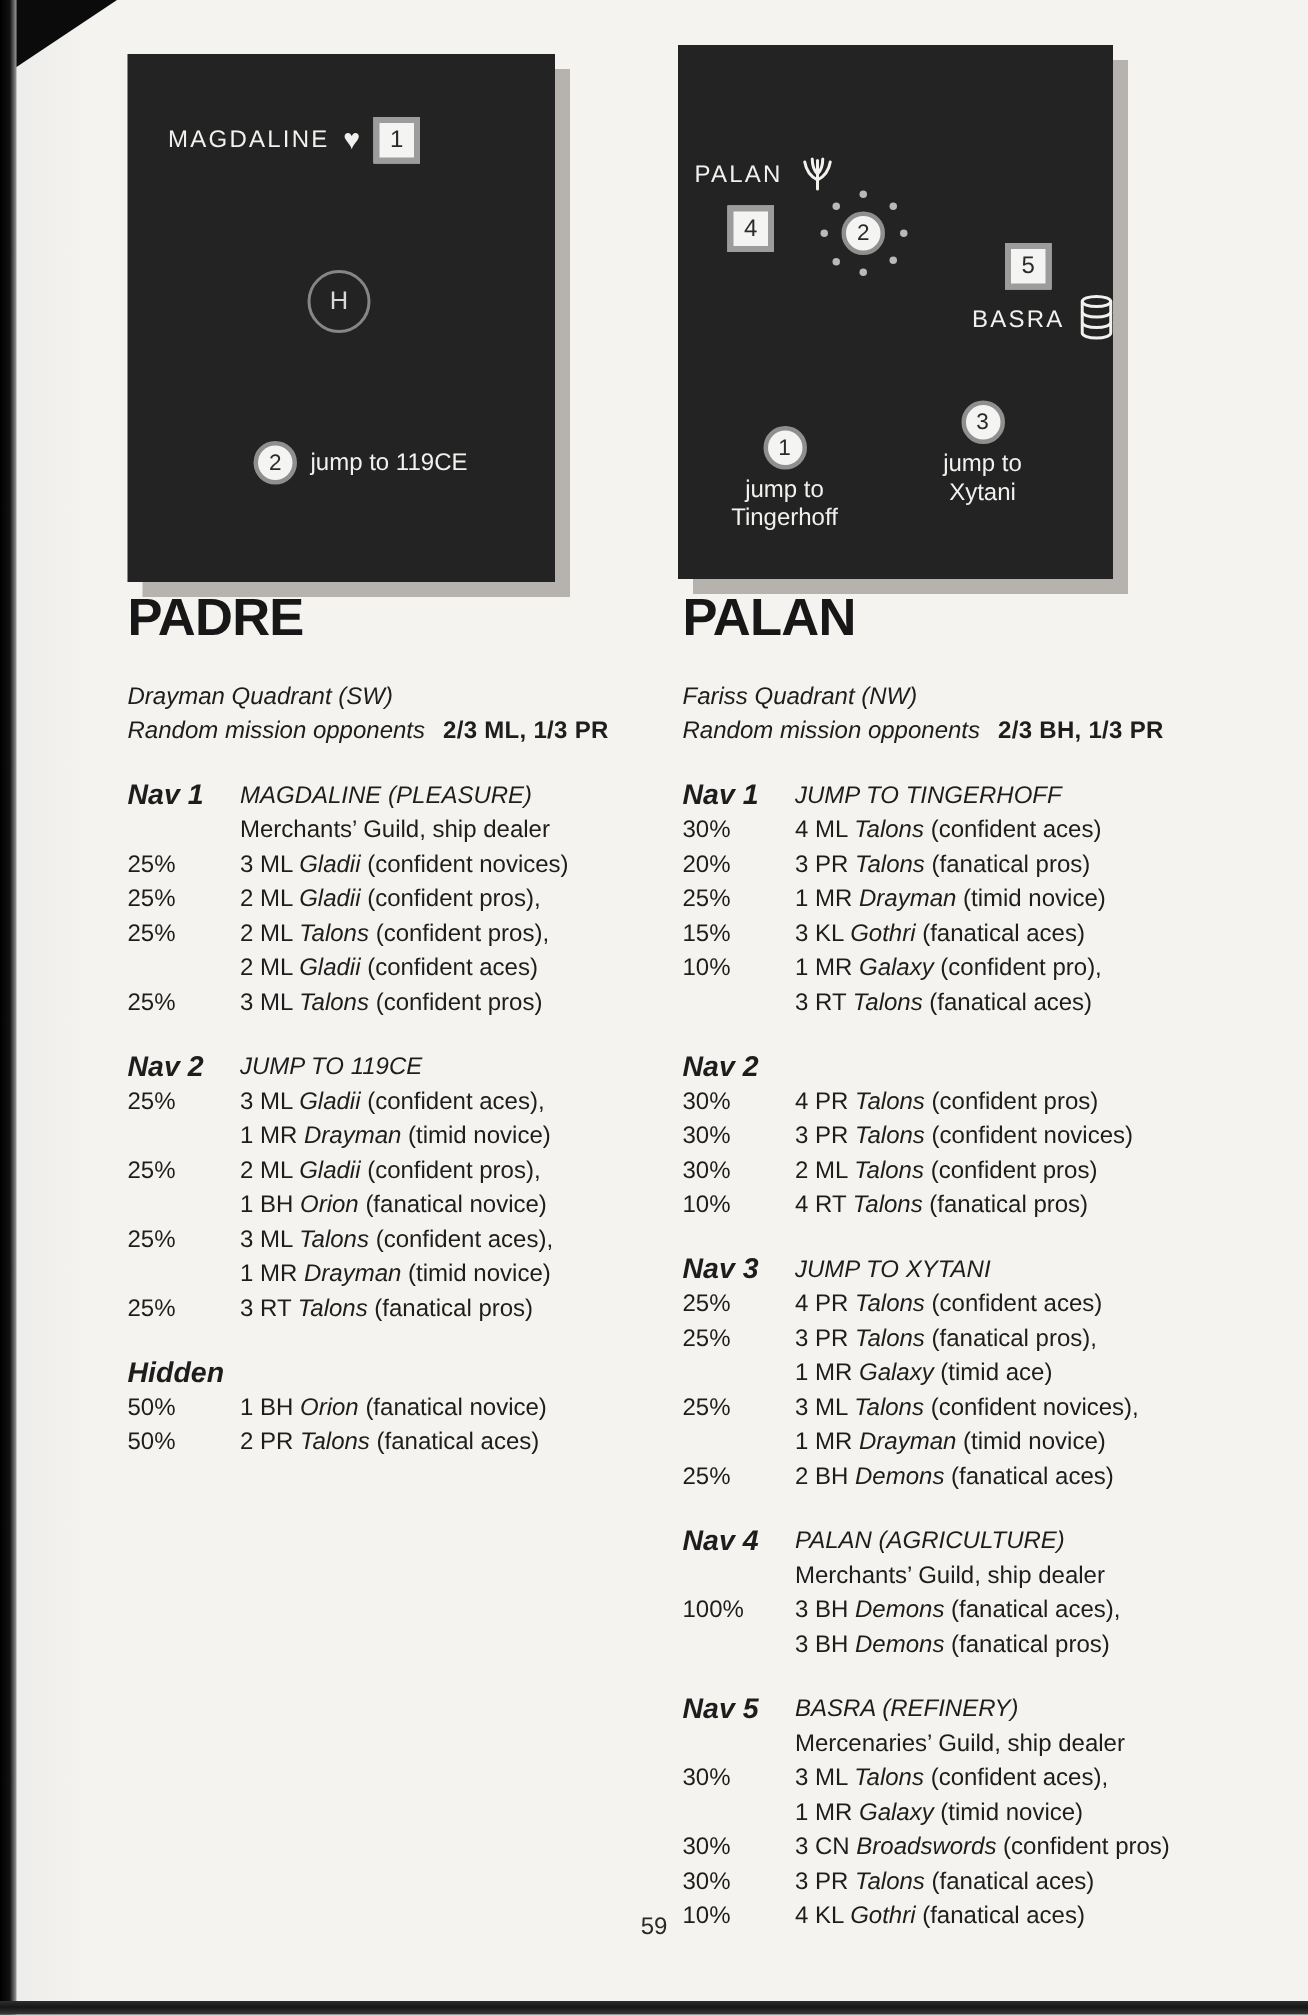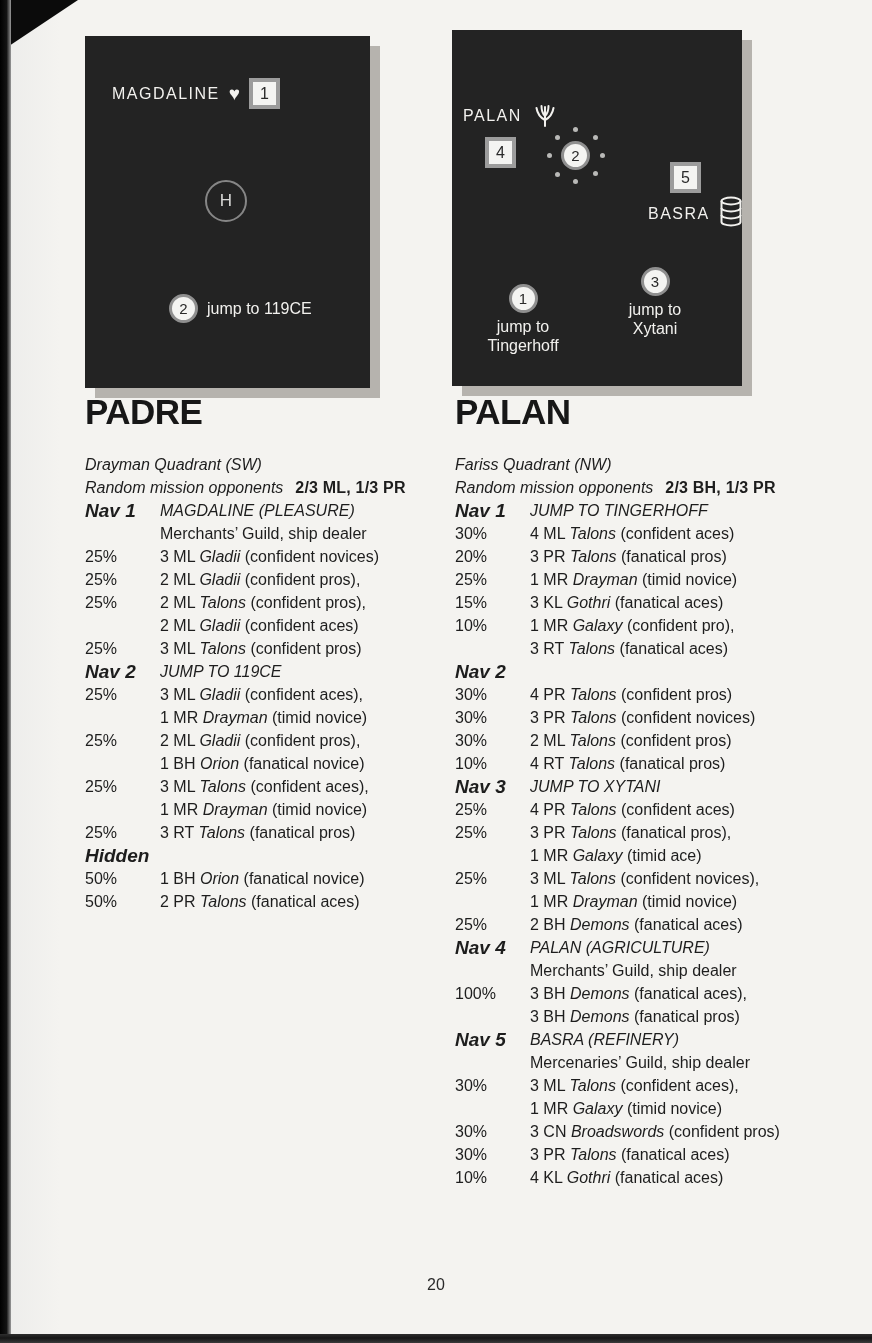--- a/index.html
+++ b/index.html
@@ -41,21 +41,21 @@
 
   
   .col { position:absolute; top:392px; width:350px; }
   .col-left { left:85px; }
   .col-right { left:455px; }
   .sys-title { font-size:35px; font-weight:700; letter-spacing:-0.5px; color:#171717; }
   .quad-block { margin-top:21px; font-size:16px; line-height:23px; }
   .quad-line { font-style:italic; }
   .rand-line { font-style:italic; }
   .rand-val { font-style:normal; font-weight:700; margin-left:12px; letter-spacing:0.2px; }
-  .section { }
+  .section { margin-top:20px; }
   .sec-head { display:flex; }
   .nav-label { flex:0 0 75px; font-size:19px; font-weight:700; font-style:italic; line-height:23px; }
   .sec-titles { font-size:16px; line-height:23px; }
   .sec-title { font-style:italic; }
   .sec-sub { font-style:normal; }
   .row { display:flex; font-size:16px; line-height:23px; }
   .pct { flex:0 0 75px; }
   .lines { flex:1; }
   .page-num { position:absolute; top:1276px; left:0; width:872px; text-align:center;
     font-size:16px; color:#2a2a2a; }
@@ -396,15 +396,15 @@
           <div class="row">
             <span class="pct">10%</span>
             <div class="lines">
               <div class="line">4 KL <i>Gothri</i> (fanatical aces)</div>
             </div>
           </div>
         </div>
       </div>
   </div>
 
-  <div class="page-num">20</div>
+  <div class="page-num">59</div>
   <div class="bottom-bar"></div>
 </div>
 
 </body></html>

